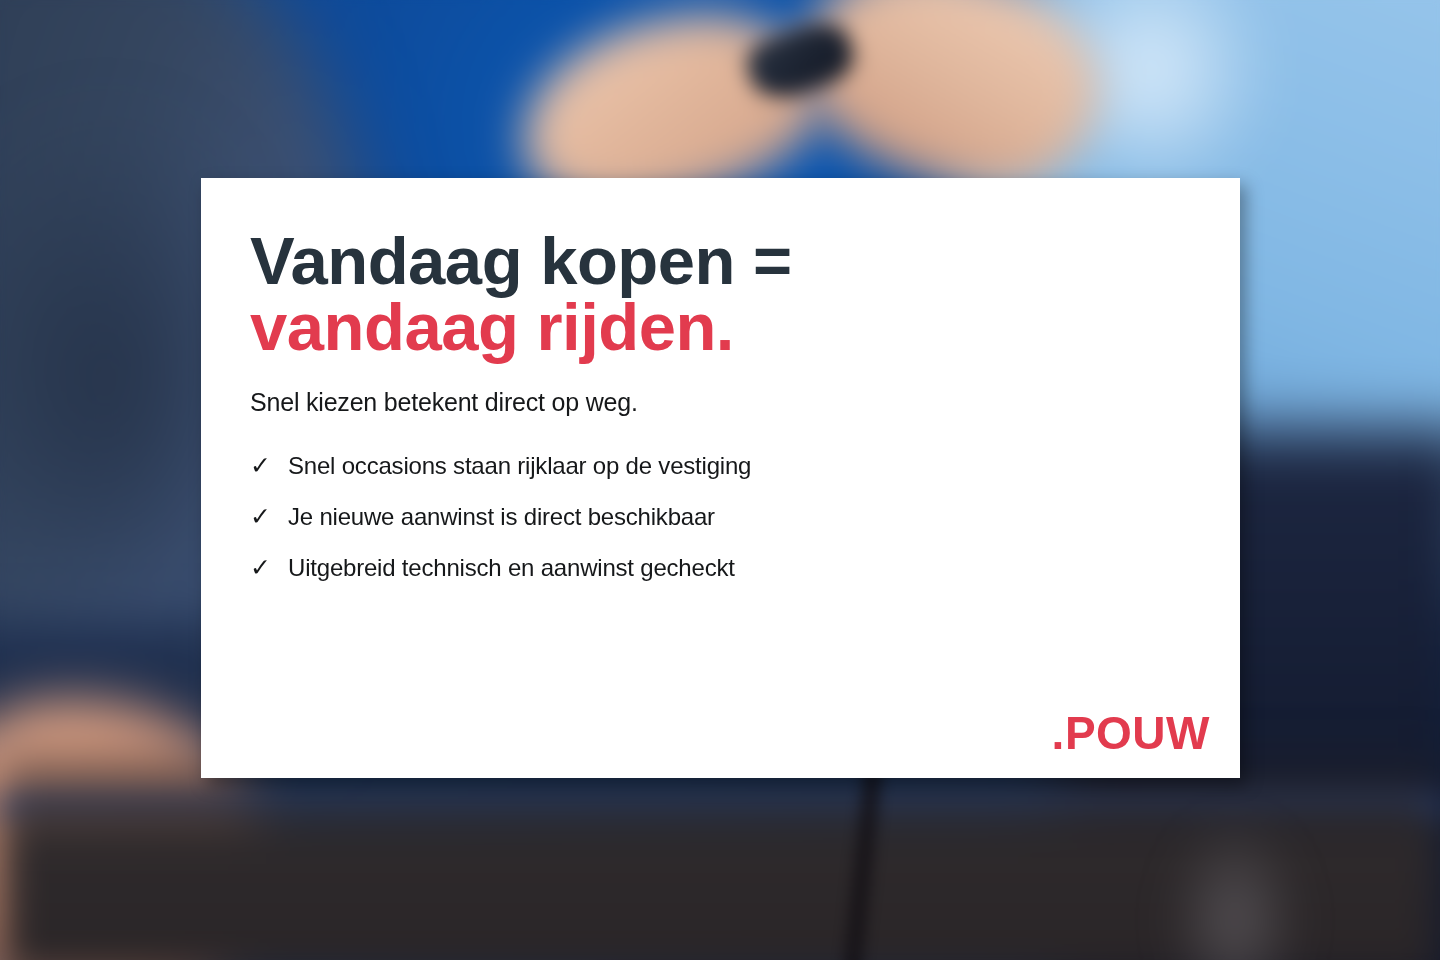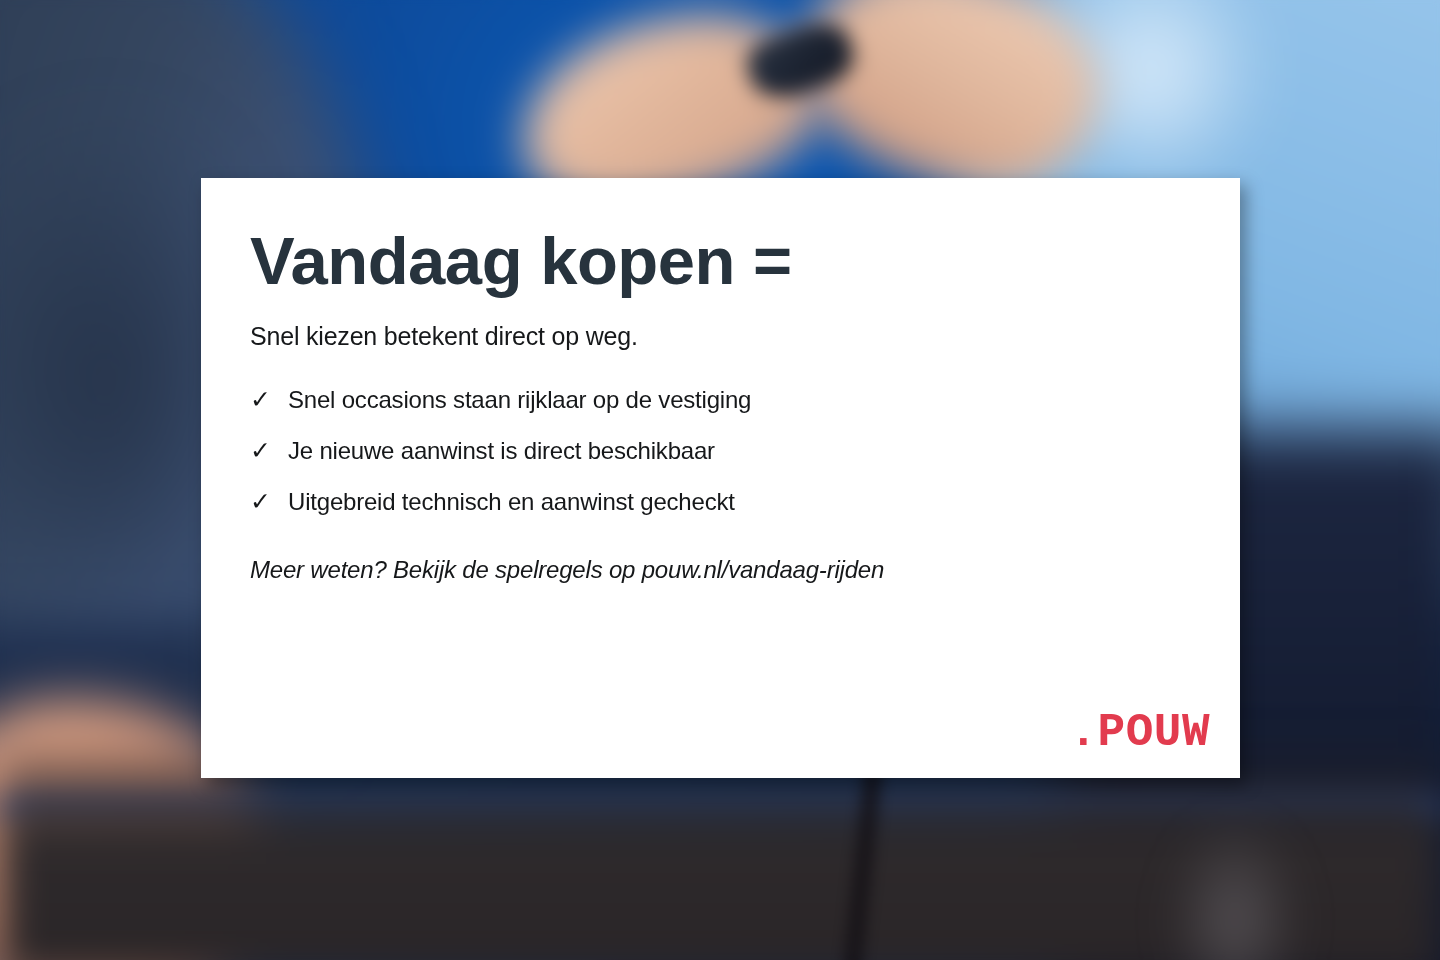--- a/index.html
+++ b/index.html
@@ -278,21 +278,21 @@
 
   .brand-logo {
     position: absolute;
     right: 0px;
     bottom: 22px;
     font-size: 46px;
     line-height: 46px;
     font-weight: bold;
     color: #e23b4e;
     letter-spacing: 0.5px;
-    font-family: Liberation Mono, monospace;
+    font-family: Liberation Sans, sans-serif;
   }
 </style>
 </head>
 <body>
 
 <div id="stage">
 
   <div class="bg-layer">
     <div class="bg-base"></div>
     <div class="bg-blue-field"></div>
@@ -312,39 +312,39 @@
     <div class="bg-cable"></div>
     <div class="bg-pale-patch"></div>
     <div class="bg-veil"></div>
   </div>
 
   <div id="promo-card">
     <div class="card-inner">
 
       <h1 class="headline">
         <span class="line-dark">Vandaag kopen =</span>
+        <span class="line-red">vandaag rijden.</span>
       </h1>
 
       <h2 class="subhead">Snel kiezen betekent direct op weg.</h2>
 
       <ul class="benefits">
         <li class="benefit-item">
           <span class="benefit-check">✓</span>
           <span class="benefit-text">Snel occasions staan rijklaar op de vestiging</span>
         </li>
         <li class="benefit-item">
           <span class="benefit-check">✓</span>
           <span class="benefit-text">Je nieuwe aanwinst is direct beschikbaar</span>
         </li>
         <li class="benefit-item">
           <span class="benefit-check">✓</span>
           <span class="benefit-text">Uitgebreid technisch en aanwinst gecheckt</span>
         </li>
       </ul>
 
-      <p class="footnote">Meer weten? Bekijk de spelregels op pouw.nl/vandaag-rijden</p>
 
       <div class="brand-logo">.POUW</div>
 
     </div>
   </div>
 
 </div>
 
 </body></html>

